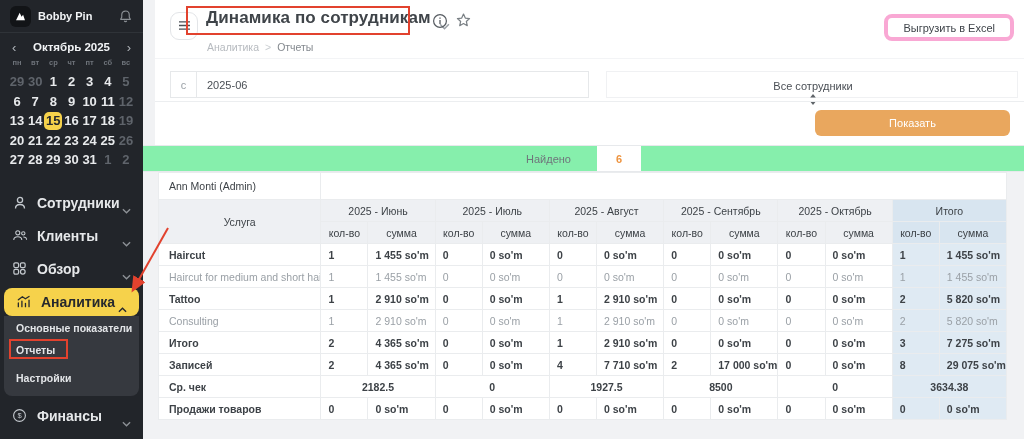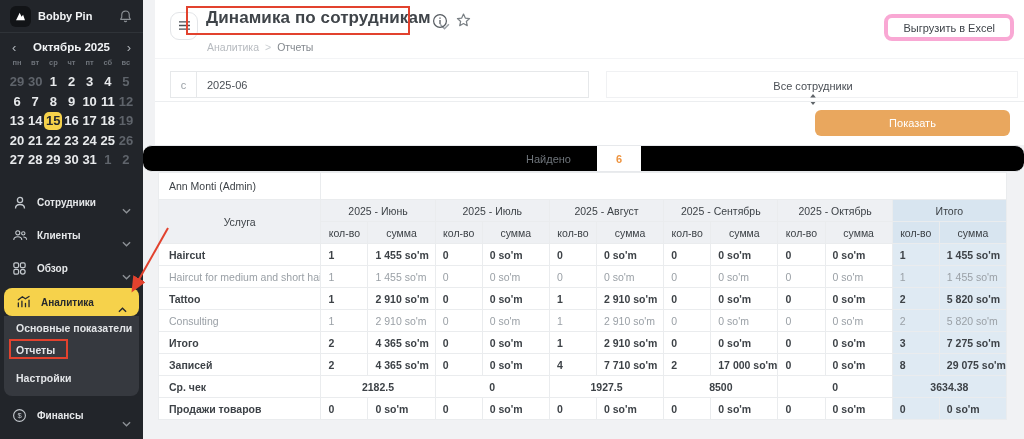--- a/index.html
+++ b/index.html
@@ -17,21 +17,21 @@
   .cal-arrow { color:#aeb3b8; font-size:13px; line-height:1; width:12px; cursor:default; }
   .cal-title { flex:1; text-align:center; font-size:11.5px; font-weight:700; color:#f2f4f6; }
   .cal-wd { position:absolute; left:8px; right:8px; top:58px; display:grid; grid-template-columns:repeat(7,1fr); }
   .wd { text-align:center; font-size:7.5px; color:#6e737a; font-weight:600; }
   .cal-grid { position:absolute; left:8px; right:8px; top:72px; display:grid; grid-template-columns:repeat(7,1fr); grid-auto-rows:19.5px; }
   .day { display:flex; align-items:center; justify-content:center; font-size:13px; font-weight:700; color:#e8eaec; }
   .day.muted { color:#5f646b; }
   .day.selected { background:#f6d24b; color:#26292d; border-radius:5px; width:18px; height:18px; margin:auto; padding:0 1px; }
   .menu-item { position:absolute; left:0; right:0; height:27px; display:flex; align-items:center; padding:0 12px; cursor:pointer; }
   .mi-icon { width:16px; height:16px; margin-right:9px; color:#c3c8cd; flex:0 0 auto; }
-  .mi-label { flex:1; font-size:10px; font-weight:600; color:#e6e8ea; }
+  .mi-label { flex:1; font-size:14px; font-weight:600; color:#e6e8ea; }
   .mi-chev { width:9px; height:6px; color:#8d9196; }
   .menu-item.active { left:4px; right:4px; background:#f6d24b; border-radius:8px; height:28px; }
   .menu-item.active .mi-label { color:#26292d; }
   .menu-item.active .mi-icon, .menu-item.active .mi-chev { color:#26292d; }
   .submenu-panel { position:absolute; left:4px; right:4px; top:316px; height:80px; background:#36393f; border-radius:0 0 8px 8px; }
   .submenu-item { position:absolute; left:4px; right:4px; height:22px; display:flex; align-items:center; padding:0 8px; font-size:10.5px; font-weight:600; color:#e3e5e8; cursor:pointer; white-space:nowrap; }
 
   
   .main { position:absolute; left:143px; top:0; right:0; bottom:0; }
   .topcard { position:absolute; left:12px; top:0; right:0; height:145px; background:#fff; }
@@ -47,21 +47,21 @@
   .excel-btn { position:absolute; right:10px; top:14px; height:27px; padding:0 15px; background:#fff; border:4px solid #f9a8d4; border-radius:8px; font-size:11px; color:#3f444a; display:flex; align-items:center; cursor:pointer; font-family:"Liberation Sans",sans-serif; }
   .hdr-line { position:absolute; left:0; right:0; top:58px; height:1px; background:#f3f4f6; }
   .date-input-wrap { position:absolute; left:15px; top:71px; width:419px; height:27px; border:1px solid #e6e8ea; background:#fff; display:flex; align-items:stretch; }
   .date-prefix { width:26px; border-right:1px solid #e6e8ea; display:flex; align-items:center; justify-content:center; font-size:11px; color:#9ba1a7; }
   .date-input { flex:1; border:0; outline:0; font-size:11px; color:#4a4f55; padding:0 10px; font-family:"Liberation Sans",sans-serif; background:transparent; }
   .select-wrap { position:absolute; left:451px; right:6px; top:71px; height:27px; border:1px solid #f0f1f3; background:#fff; display:flex; align-items:center; padding:8px 8px 0 10px; cursor:pointer;flex-direction:column; }
   .select-value { flex:1; font-size:11px; color:#4a4f55; }
   .select-stepper { width:8px; height:13px; }
   .filter-divider { position:absolute; left:0; right:0; top:101px; height:1px; background:#eceef0; }
   .show-btn { position:absolute; right:14px; top:110px; width:195px; height:26px; background:#e9a75e; border:0; border-radius:6px; color:#fff; font-size:11px; display:flex; align-items:center; justify-content:center; cursor:pointer; font-family:"Liberation Sans",sans-serif; }
-  .found-strip { position:absolute; left:0; right:0; top:145px; height:27px; background:#000000; border-top:1px solid #e7e9ec; border-bottom:1px solid #e7e9ec; display:flex; align-items:center; justify-content:center;border-radius:9px; }
+  .found-strip { position:absolute; left:0; right:0; top:145px; height:27px; background:#86efac; border-top:1px solid #e7e9ec; border-bottom:1px solid #e7e9ec; display:flex; align-items:center; justify-content:center; }
   .found-label { font-size:11px; color:#6f757b; margin-right:26px; }
   .found-chip { width:44px; height:25px; background:#fff; display:flex; align-items:center; justify-content:center; font-size:11px; font-weight:700; color:#ee9440; }
 
   
   .report-table { position:absolute; left:15px; top:172px; border-collapse:collapse; table-layout:fixed; width:849px; background:#fff; }
   .report-table td, .report-table th { border:1px solid #eaecee; height:22px; padding:0 7px; font-size:10.5px; color:#3d4247; text-align:left; white-space:nowrap; overflow:hidden; font-weight:400; vertical-align:middle; }
   .owner-cell { font-size:11px; font-weight:700; height:27px !important; padding-left:10px !important; }
   .owner-rest { height:27px !important; }
   .th-g { background:#eef0f3; text-align:center !important; font-weight:bold; font-size:10.5px; }
   .th-sub { background:#eef0f3; text-align:center !important; font-weight:normal; font-size:10px; color:#4a4f55; }

